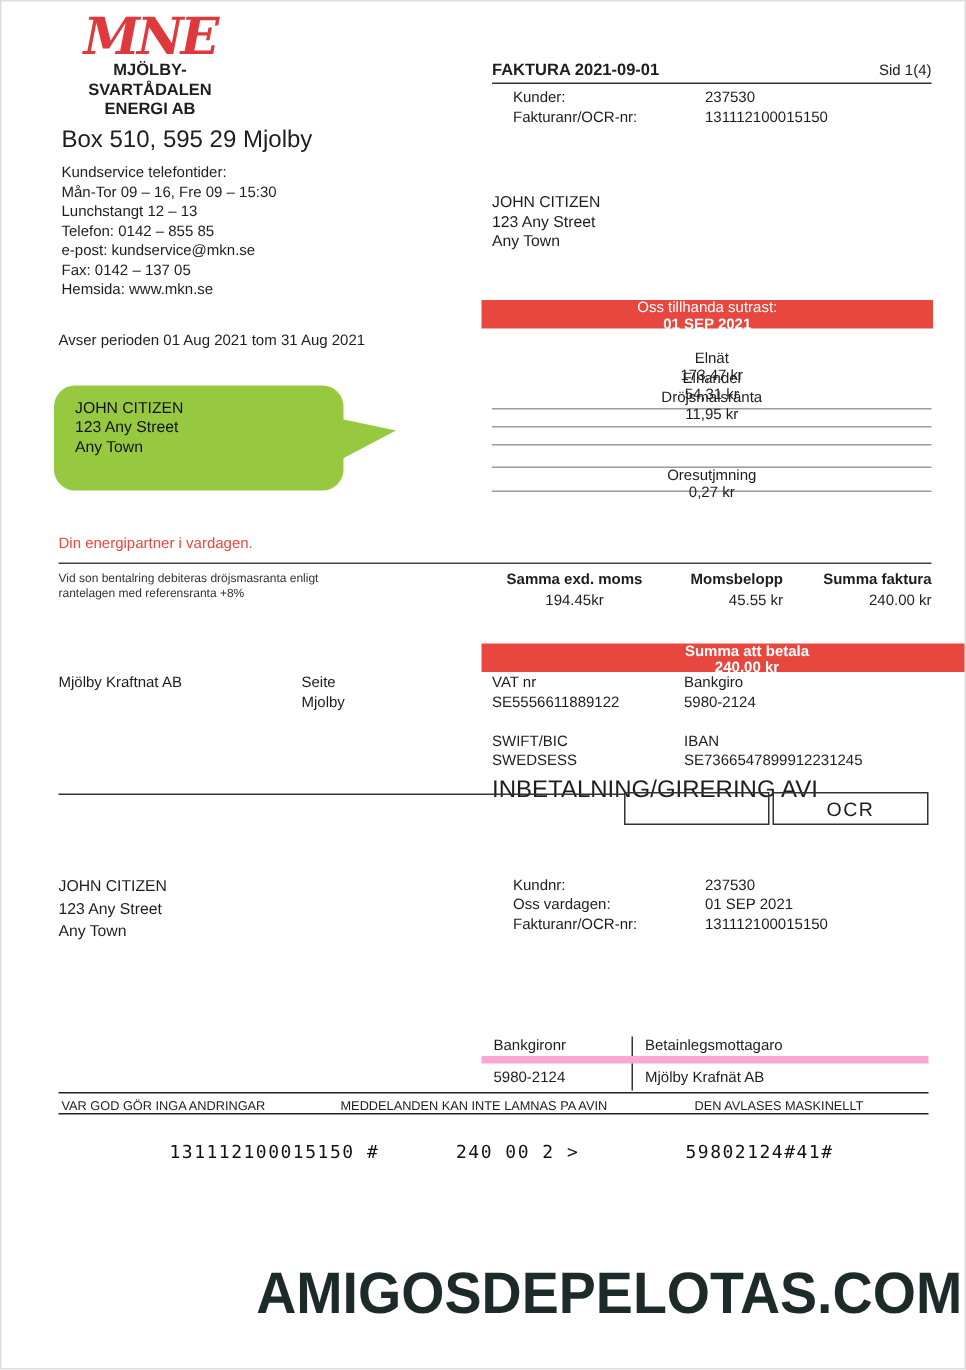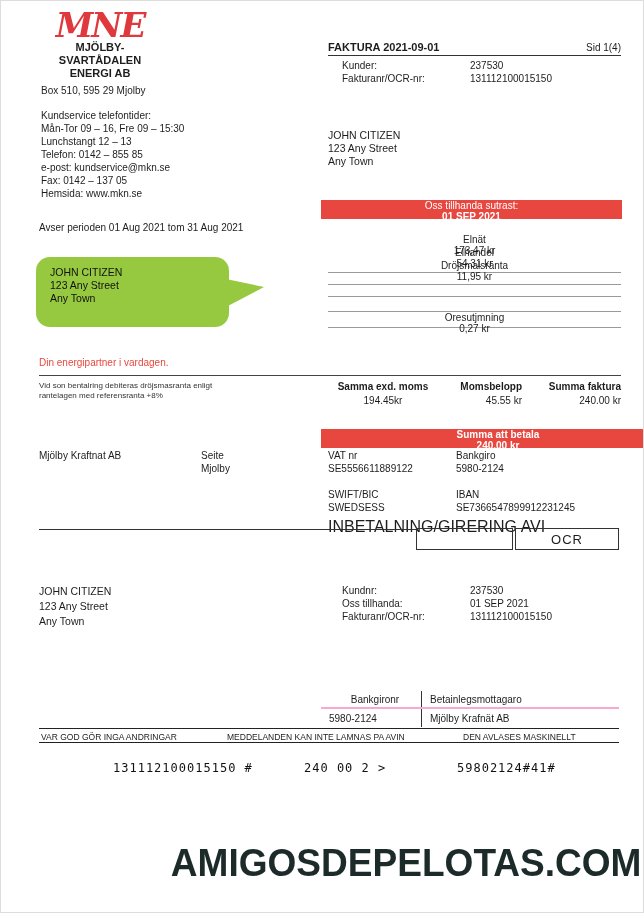--- a/index.html
+++ b/index.html
@@ -4,21 +4,21 @@
 <style>
   * { margin:0; padding:0; box-sizing:border-box; }
   html,body { background:#f3f3f3; }
   body { font-family:"Liberation Sans", sans-serif; color:#1d1d1d; }
   .page { position:relative; width:644px; height:913px; background:#ffffff; border:1px solid #dddddd; overflow:hidden; margin:0 auto; }
   .abs { position:absolute; }
 
   
   .logo { font-family:"DejaVu Serif", serif; font-weight:bold; font-size:34px; color:#e0393d; letter-spacing:-2px; line-height:32px; font-style:italic; }
   .company-name { font-weight:bold; font-size:11px; text-align:center; line-height:13px; }
-  .company-addr { font-size:10px; margin-top:8px; }
+  .company-addr { font-size:16px; margin-top:8px; }
   .service { font-size:10px; line-height:13px; }
 
   
   .hdr { left:327px; top:40px; width:293px; }
   .hdr-row1 { display:flex; justify-content:space-between; align-items:baseline; }
   .hdr-title { font-weight:bold; font-size:11px; }
   .hdr-page { font-size:10px; }
   .hdr-line { border-top:1px solid #333; margin-top:2px; margin-bottom:3px; }
   .field-row { font-size:10px; line-height:13px; display:flex;padding-left:14px; }
   .field-row .lbl { width:128px; flex:0 0 128px; }
@@ -62,21 +62,21 @@
   .line-left { left:38px; top:528px; width:377px; border-top:1px solid #333; }
   .box { border:1px solid #333; height:22px; }
   .box-ocr { display:flex; align-items:center; justify-content:center; font-size:13px; letter-spacing:1px; }
 
   
   .slip-addr { font-size:10.5px; line-height:15px; }
   .slip-fields { font-size:10px; line-height:14px; }
 
   .slip-table { left:320px; top:690px; width:298px; font-size:10px; }
   .st-row { display:flex; height:18px; align-items:center; }
-  .st-row.head { border-bottom:2px solid #f9a8d4;text-align:center; }
+  .st-row.head { border-bottom:5px solid #f9a8d4; }
   .st-c1 { width:100px; flex:0 0 100px; padding-left:8px; }
   .st-c2 { flex:1; border-left:1px solid #333; padding-left:8px; height:100%; display:flex; align-items:center; }
 
   .footer-strip { left:38px; top:727px; width:580px; height:15px; border-top:1px solid #222; border-bottom:1px solid #222; font-size:8.5px; }
   .footer-strip span { position:absolute; top:3px; white-space:nowrap; }
   .fs1 { left:2px; } .fs2 { left:188px; } .fs3 { left:424px; }
 
   .ocr-line { left:0; top:760px; width:644px; height:16px; font-family:"DejaVu Sans Mono", monospace; font-size:12px; letter-spacing:1px; color:#111; }
   .ocr-line span { position:absolute; top:0; white-space:nowrap; }
   .oc1 { left:112px; } .oc2 { left:303px; } .oc3 { left:456px; }
@@ -222,21 +222,21 @@
     <div>JOHN CITIZEN</div>
     <div>123 Any Street</div>
     <div>Any Town</div>
   </div>
   <div class="abs slip-fields" style="left:327px; top:583px; width:293px;">
     <div class="field-row">
       <span class="lbl">Kundnr:</span>
       <span>237530</span>
     </div>
     <div class="field-row">
-      <span class="lbl">Oss tillhanda:</span>
+      <span class="lbl">Oss vardagen:</span>
       <span>01 SEP 2021</span>
     </div>
     <div class="field-row">
       <span class="lbl">Fakturanr/OCR-nr:</span>
       <span>131112100015150</span>
     </div>
   </div>
 
   <div class="abs slip-table">
     <div class="st-row head">

